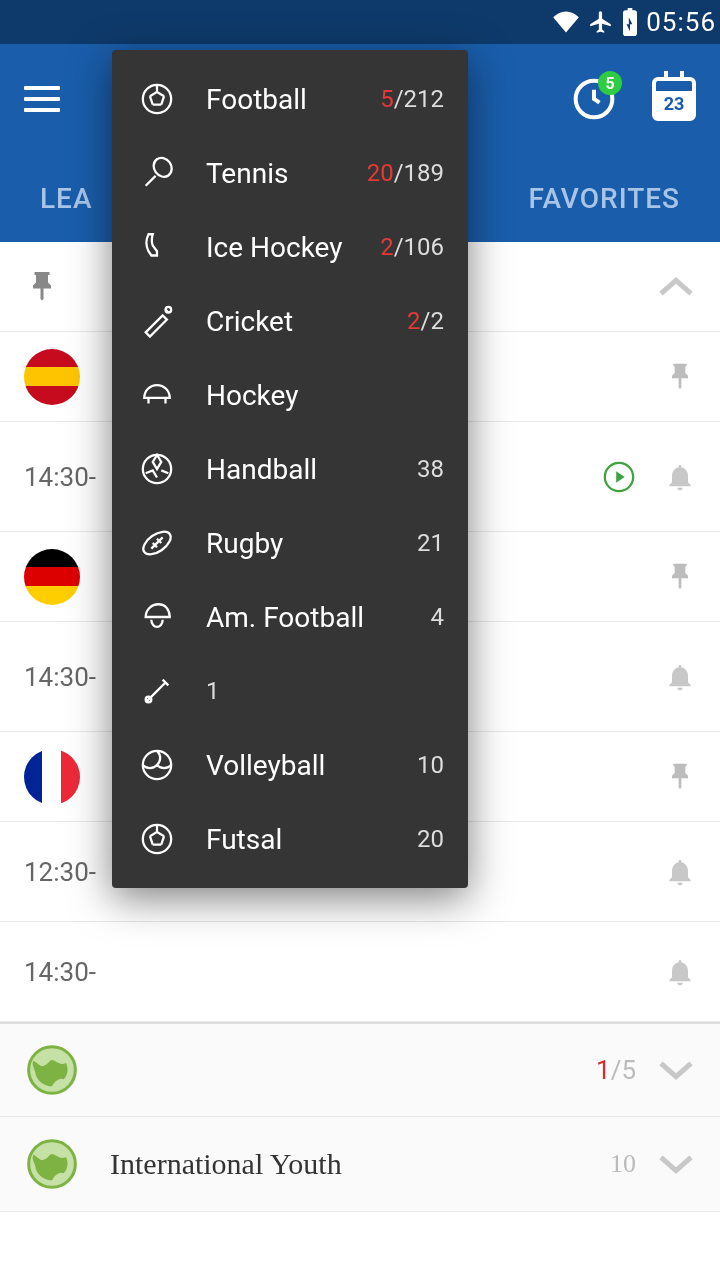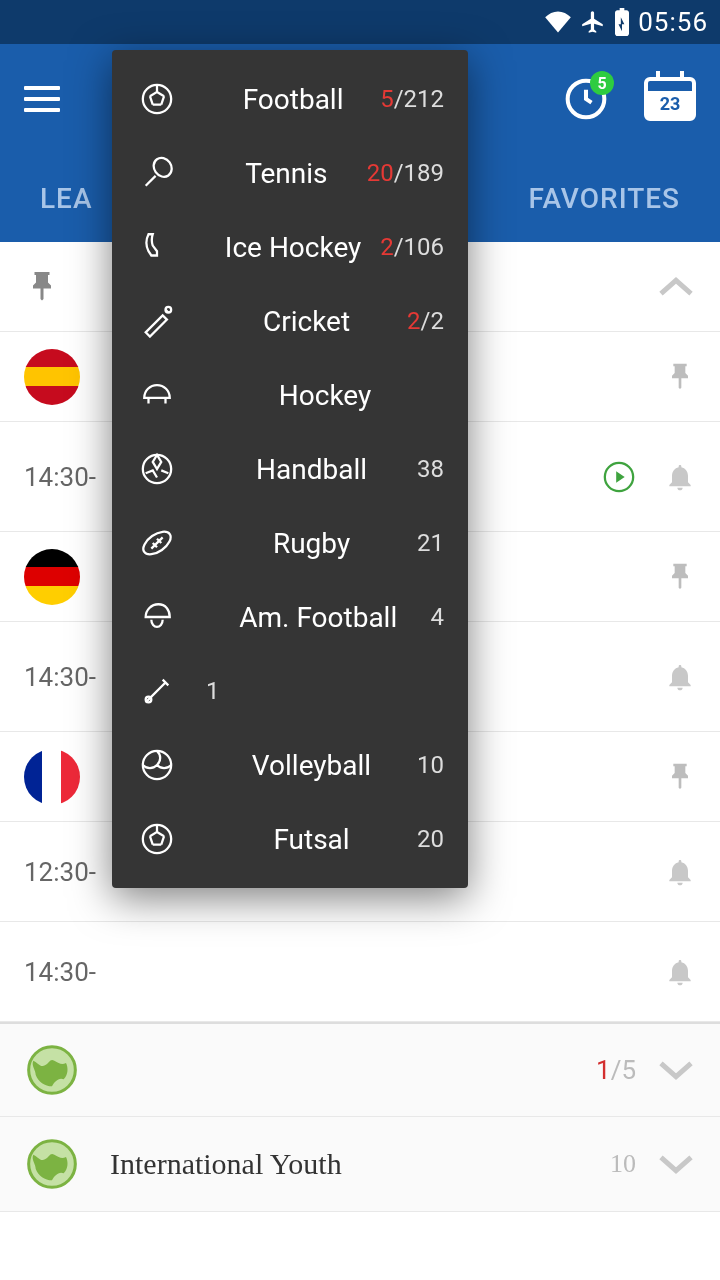--- a/index.html
+++ b/index.html
@@ -1,30 +1,30 @@
 <!DOCTYPE html>
 <html><head>
 <meta charset="utf-8">
 <style>
   * { box-sizing: border-box; margin: 0; padding: 0; }
   html, body { width: 720px; height: 1280px; font-family: Roboto, Arial, sans-serif; overflow: hidden; background: #fff; }
   
   
-  .status-bar { height: 44px; background: #0e3a6b; display: flex; justify-content: flex-end; align-items: center; padding: 0 12px; gap: 8px; color: #fff; font-size: 26px; }
+  .status-bar { height: 44px; background: #0e3a6b; display: flex; justify-content: flex-end; align-items: center; padding: 0 4px; gap: 8px; color: #fff; font-size: 26px; }
   .status-bar .time { font-weight: 400; letter-spacing: 1px; }
   .status-bar svg { fill: #fff; }
   
   
   .app-header { height: 110px; background: #1a5dab; display: flex; align-items: center; padding: 0 24px; }
   .hamburger { display: flex; flex-direction: column; gap: 7px; width: 36px; }
   .hamburger span { height: 4px; background: #fff; border-radius: 1px; }
   .header-right { margin-left: auto; display: flex; align-items: center; gap: 36px; }
   .clock-icon { position: relative; }
   .clock-badge { position: absolute; top: -6px; right: -6px; background: #2ecc40; color: #fff; border-radius: 50%; width: 24px; height: 24px; display: flex; align-items: center; justify-content: center; font-size: 16px; font-weight: bold; }
-  .calendar-icon { position: relative; width: 52px; height: 44px; border: 4px solid #fff; border-radius: 6px; display: flex; align-items: flex-end; justify-content: center; }
+  .calendar-icon { position: relative; width: 44px; height: 44px; border: 4px solid #fff; border-radius: 6px; display: flex; align-items: flex-end; justify-content: center; }
   .calendar-icon::before, .calendar-icon::after { content: ''; position: absolute; top: -10px; width: 4px; height: 10px; background: #fff; }
   .calendar-icon::before { left: 8px; }
   .calendar-icon::after { right: 8px; }
   .calendar-num { color: #1a5dab; background: #fff; width: 100%; text-align: center; font-weight: bold; font-size: 18px; line-height: 26px; }
   
   
   .tabs { height: 88px; background: #1a5dab; display: flex; justify-content: space-between; align-items: center; padding: 0 40px; }
   .tab { color: #a8c5e8; font-size: 28px; font-weight: 500; letter-spacing: 1px; }
   
   
@@ -39,21 +39,21 @@
   .time-col { display: flex; flex-direction: row; align-items: center; font-size: 26px; color: #666; width: 80px; }
   .right-icons { margin-left: auto; display: flex; align-items: center; gap: 28px; }
   .section-label { font-size: 30px; color: #333; margin-left: 10px; }
   .section-count { margin-left: auto; font-size: 26px; color: #bbb; margin-right: 20px; }
   .count-live { color: #d32f2f; }
   
   
   .dropdown { position: absolute; top: 50px; left: 112px; width: 356px; background: #353535; border-radius: 4px; box-shadow: 0 10px 40px rgba(0,0,0,0.5); z-index: 100; padding: 12px 0; }
   .dd-item { display: flex; align-items: center; padding: 20px 24px; color: #fff; font-size: 28px; }
   .dd-icon { width: 42px; display: flex; justify-content: center; margin-right: 28px; }
-  .dd-label { flex: 1; text-align: center; }
+  .dd-label { flex: 1; }
   .dd-count { display: flex; align-items: baseline; font-size: 24px; }
   .dd-live { color: #e53935; }
   .dd-total { color: #ddd; }
   
   svg { display: block; }
 </style>
 </head>
 <body>
 
 <div class="status-bar">

